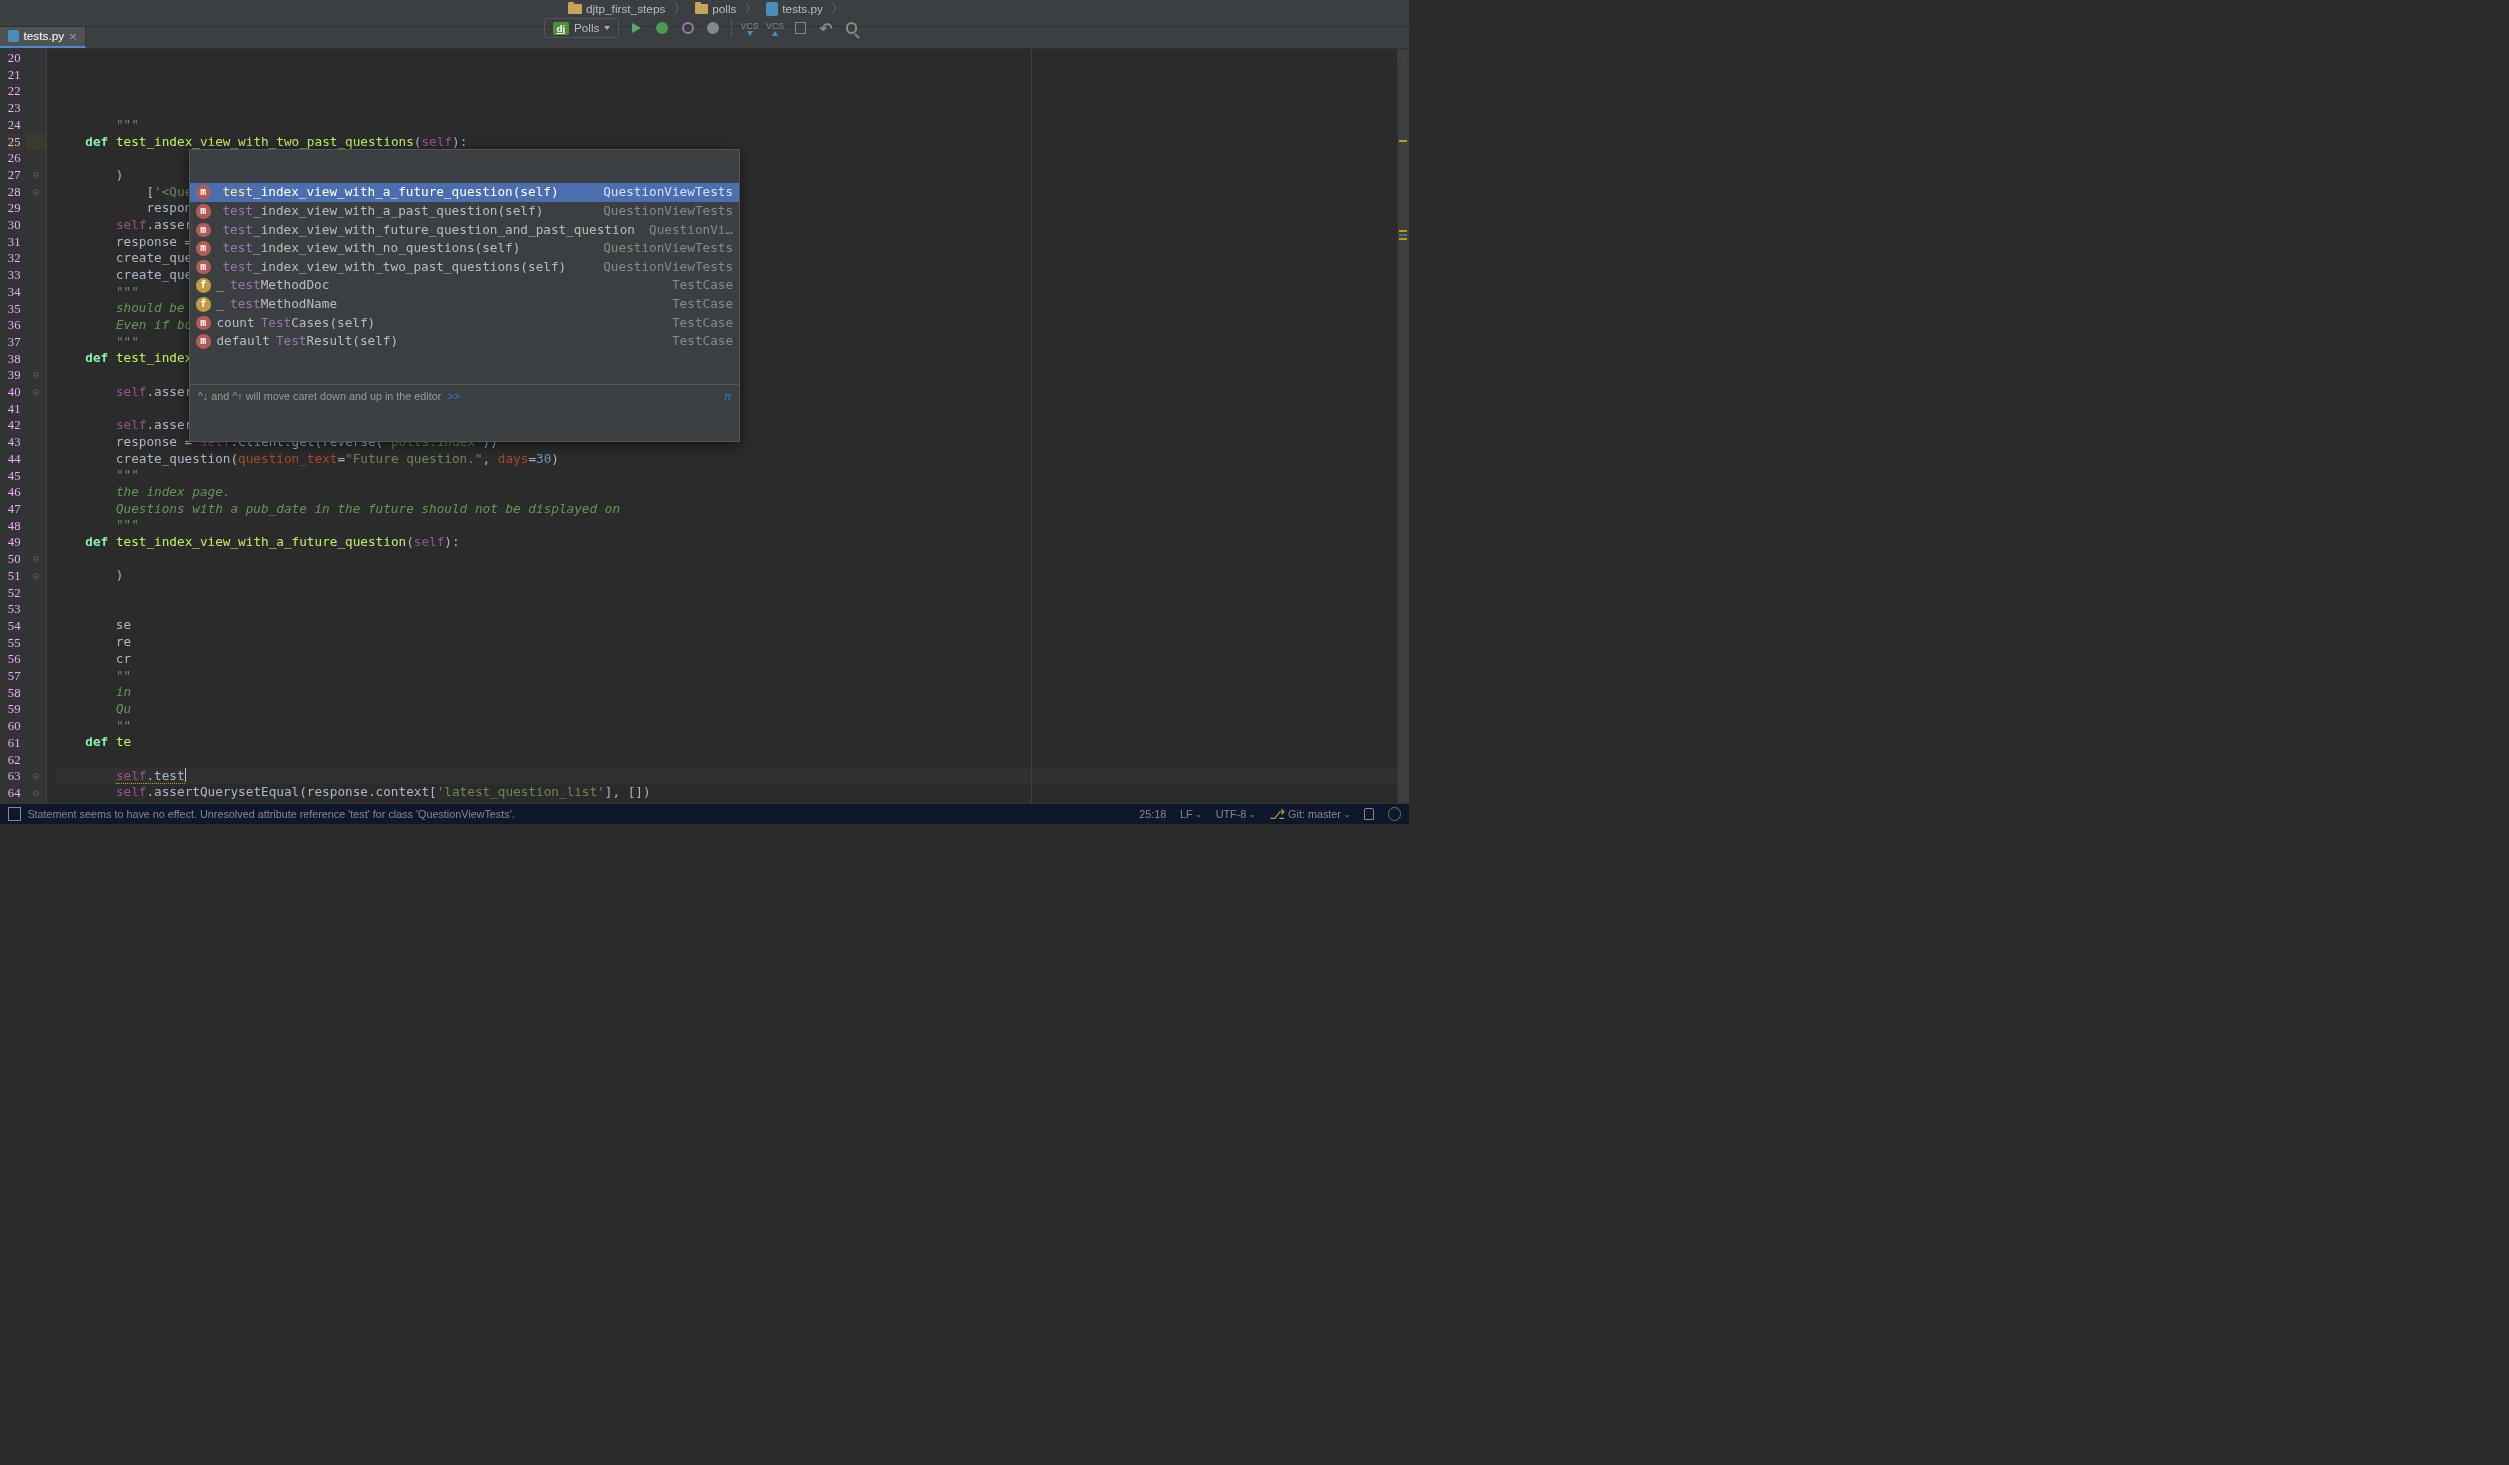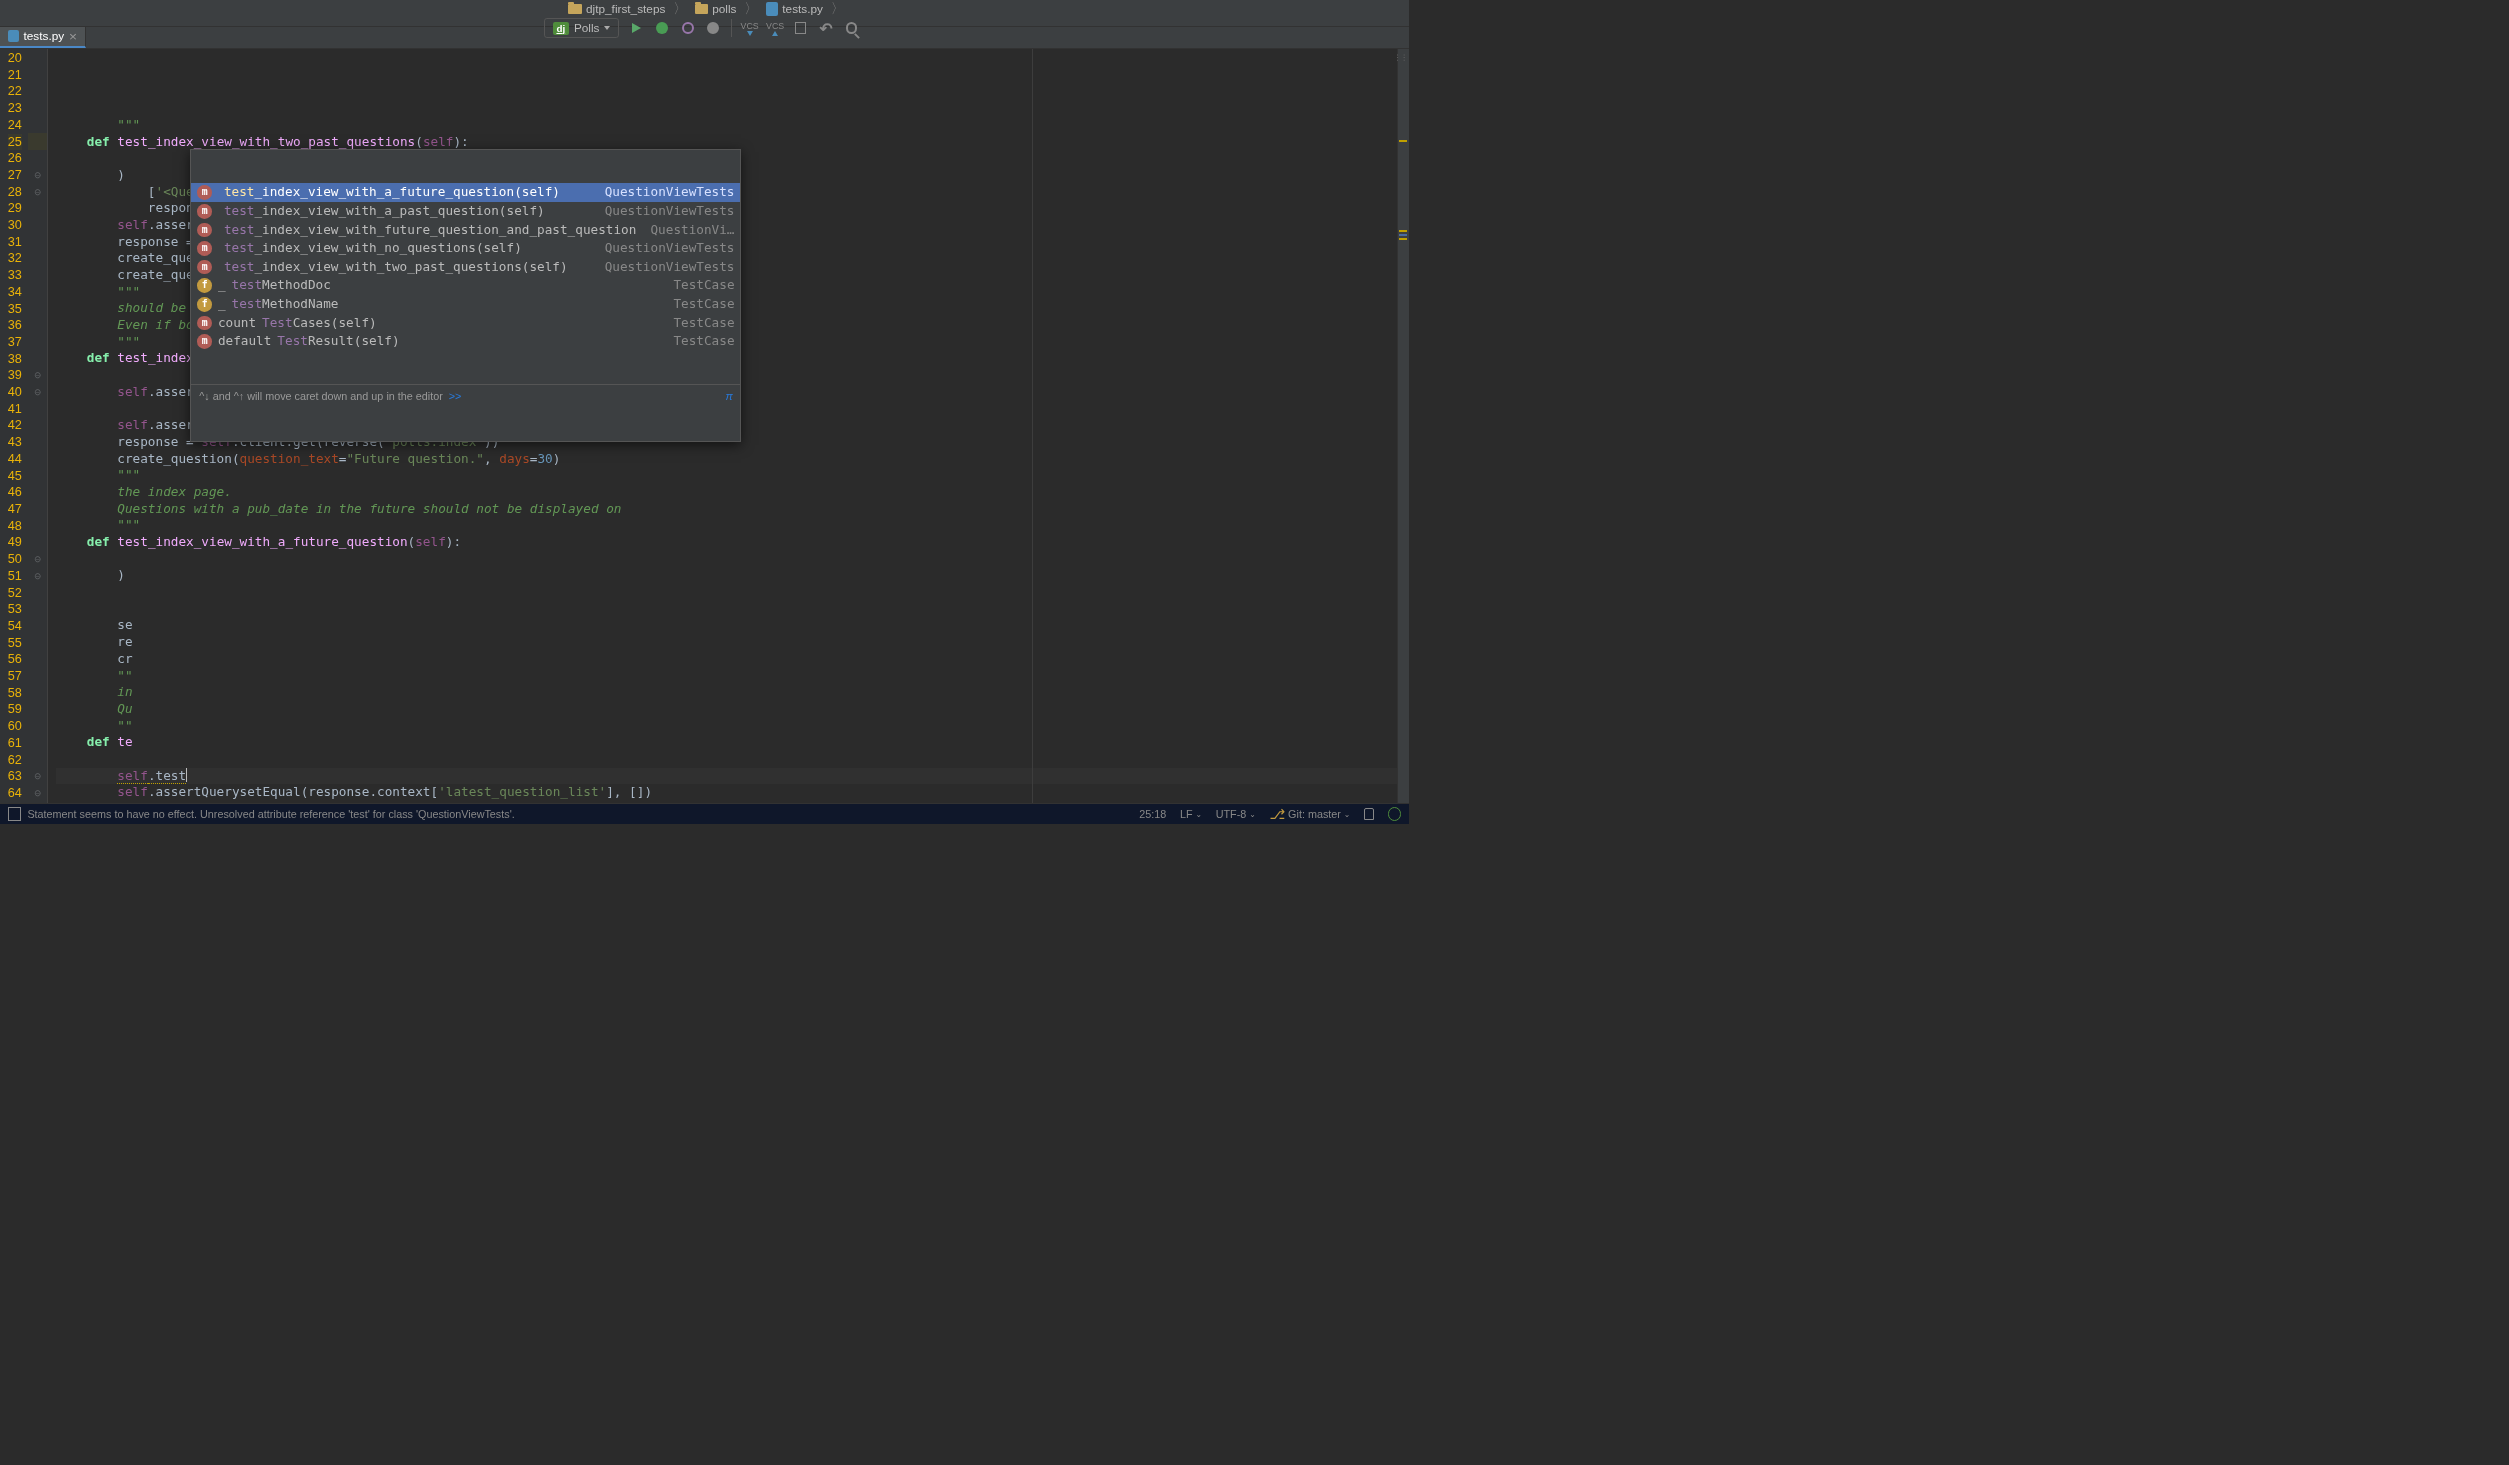--- a/index.html
+++ b/index.html
@@ -57,27 +57,27 @@
 }
 .tab.active { background:#4e5254;color:#fff;border-bottom:2px solid #4a88c7;}
 .tab-close { color:#999;font-size:13.7px;cursor:pointer;}
 .editor-area {
   display:flex;height:calc(100% - 26.5px - 22.5px - 20.6px);position:relative;
   background:#2b2b2b;
 }
 .gutter {
   display:flex;background:#313335;border-right:1px solid #414141;
 }
-.line-numbers { padding:1px 5.9px 0 7.8px;text-align:right;color:#eab308;font-family:Liberation Sans, sans-serif;font-size:12.7px;line-height:16.7px;}
+.line-numbers { padding:1px 5.9px 0 7.8px;text-align:right;color:#f0abfc;font-family:Liberation Serif, serif;font-size:12.7px;line-height:16.7px;}
 .fold-col { width:19.6px;padding-top:1px;}
 .fold-col .fm { height:16.7px;display:flex;align-items:center;justify-content:center;color:#606366;font-size:8.8px;}
 .code-area { flex:1;padding:1px 0 0 7.8px;font-family:"Menlo","Consolas",monospace;font-size:12.7px;line-height:16.7px;white-space:pre;overflow:hidden;position:relative;}
 .code-line { height:16.7px; }
 .self { color:#94558d; }
-.fn { color:#f0abfc; }
+.fn { color:#bef264; }
 .str { color:#6a8759; }
 .num { color:#6897bb; }
 .docstr { color:#629755; font-style:italic;}
 .param { color:#aa4926;}
 .def { color:#86efac;font-weight:bold;}
 .warn-und { border-bottom:1px dotted #c0a000;}
 .cursor-line { background:rgba(50,50,50,0.8);}
 .caret {display:inline-block;width:1px;height:14.7px;background:#bbb;vertical-align:middle;position:relative;top:-1px;}
 .autocomplete-popup {
   position:absolute;left:142px;top:100px;width:551px;

